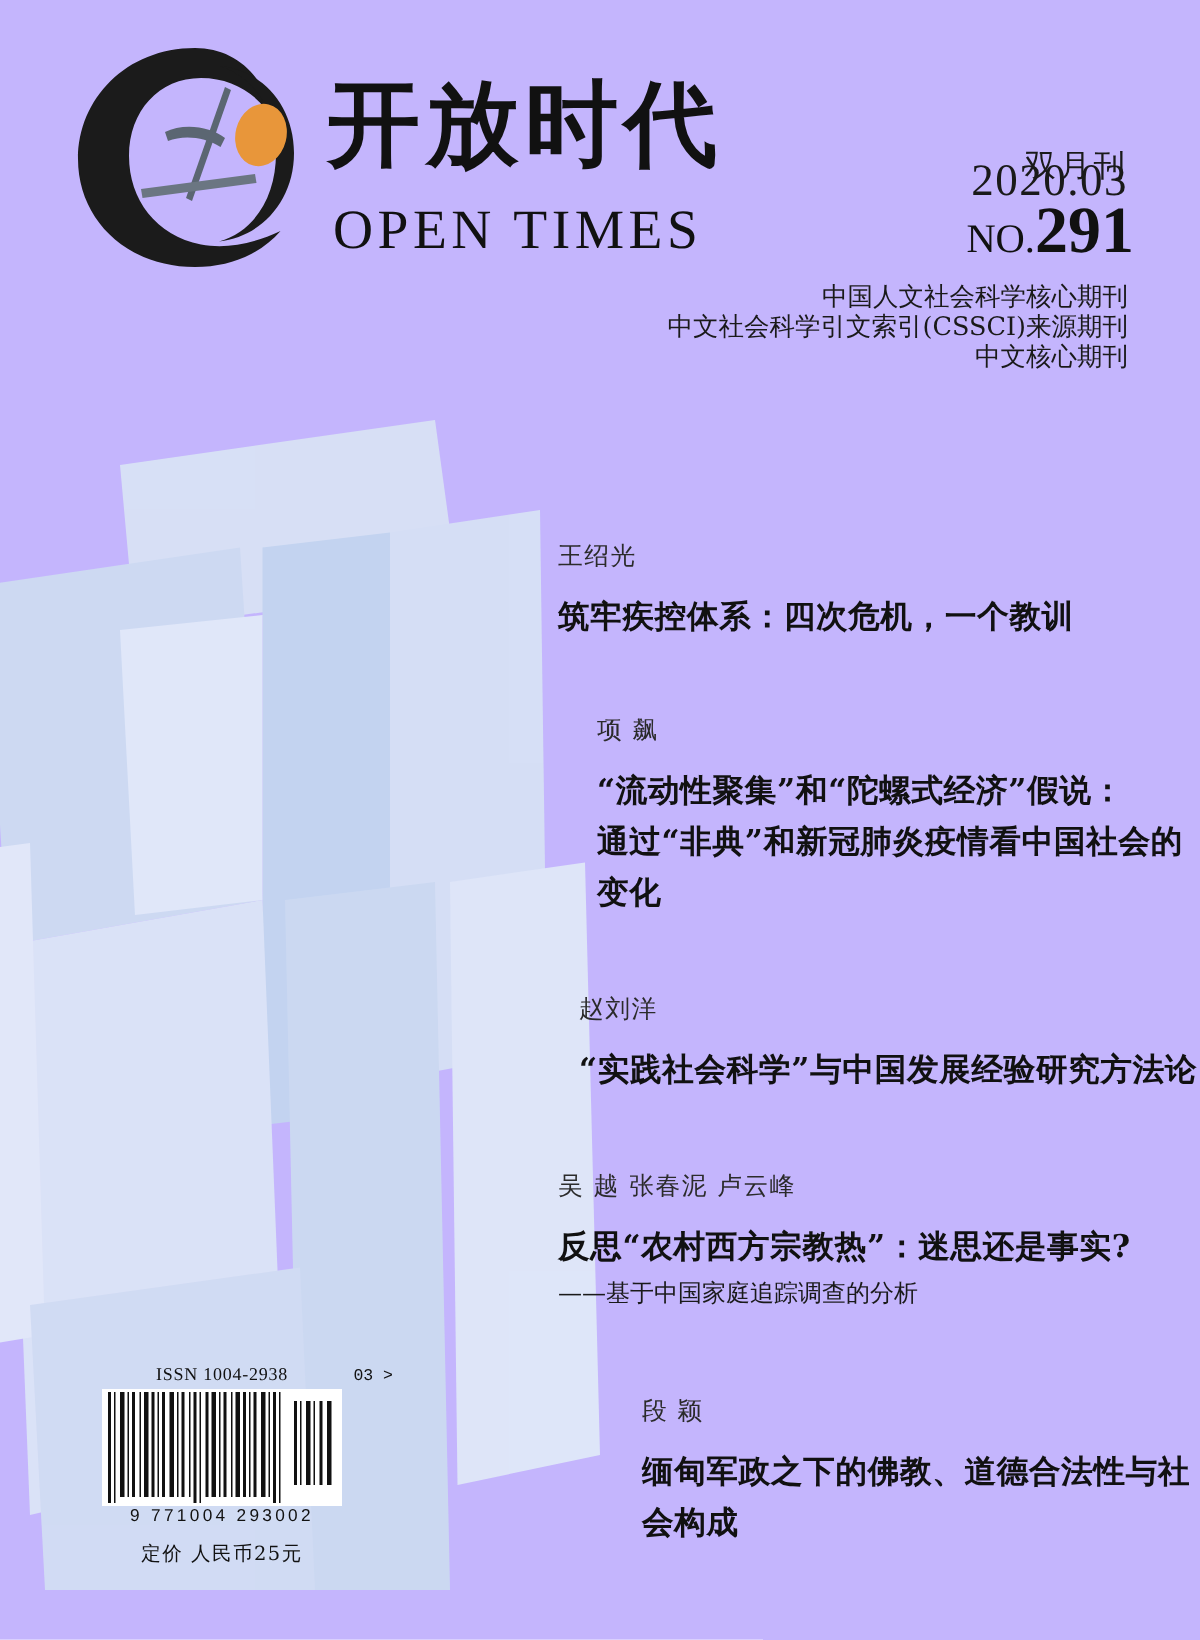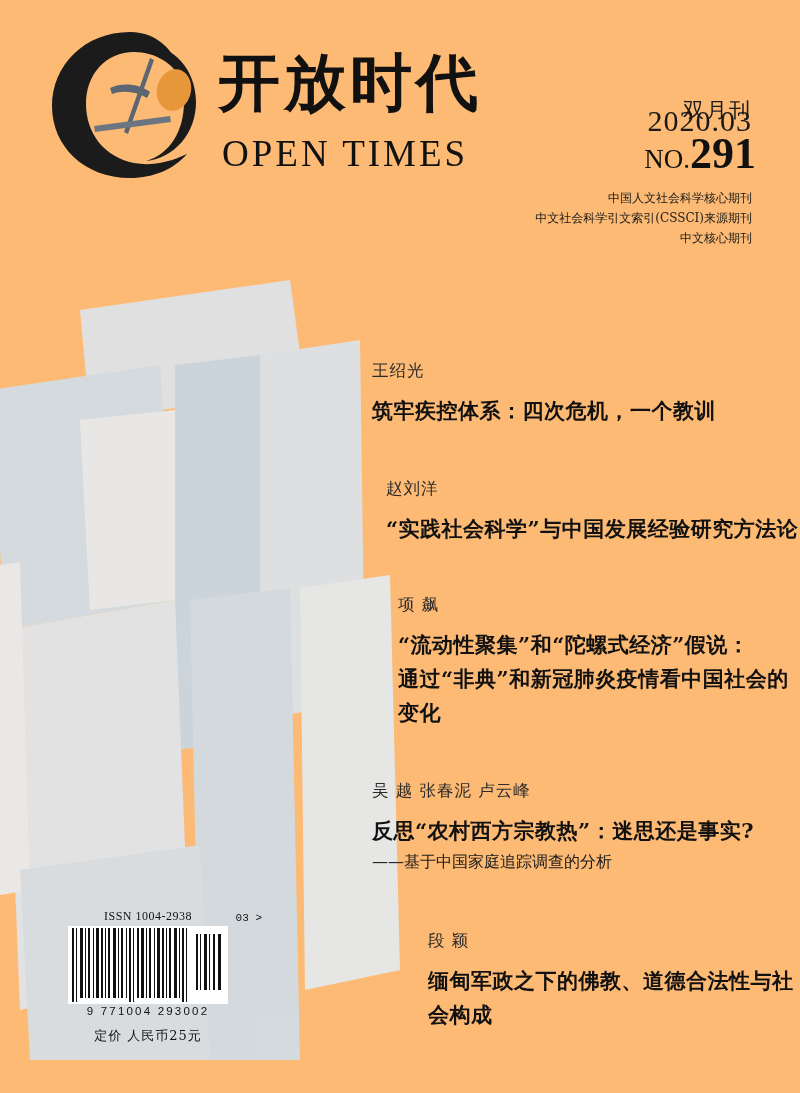--- a/index.html
+++ b/index.html
@@ -7,21 +7,21 @@
     padding: 0;
   }
   body {
     font-family: "Liberation Serif", "DejaVu Serif", serif;
     background: #ffffff;
   }
   #cover {
     position: relative;
     width: 800px;
     height: 1093px;
-    background: #fdba74;
+    background: #c4b5fd;
     overflow: hidden;
   }
 
   
   .bg-watermark {
     position: absolute;
     left: -40px;
     top: 270px;
     width: 520px;
     height: 790px;
@@ -102,21 +102,21 @@
   .issue-no .no-value {
     font-size: 44px;
     font-weight: 700;
     letter-spacing: 0px;
   }
   .index-lines {
     position: absolute;
     right: 48px;
     top: 188px;
     text-align: right;
-    font-size: 12px;
+    font-size: 17px;
     line-height: 20px;
     color: #1a1a1a;
     font-family: "DejaVu Serif", "Liberation Serif", serif;
   }
 
   
   .contents {
     position: absolute;
     left: 0;
     top: 360px;
@@ -258,32 +258,32 @@
 
   <div class="contents">
 
     <div class="entry e1">
       <div class="authors">王绍光</div>
       <div class="entry-title">
         <span class="line1">筑牢疾控体系：四次危机，一个教训</span>
       </div>
     </div>
 
+    <div class="entry e2">
+      <div class="authors">项 飙</div>
+      <div class="entry-title">
+        <span class="line1">“流动性聚集”和“陀螺式经济”假说：</span>
+        <span class="line2">通过“非典”和新冠肺炎疫情看中国社会的变化</span>
+      </div>
+    </div>
+
     <div class="entry e3">
       <div class="authors">赵刘洋</div>
       <div class="entry-title">
         <span class="line1">“实践社会科学”与中国发展经验研究方法论</span>
-      </div>
-    </div>
-
-    <div class="entry e2">
-      <div class="authors">项 飙</div>
-      <div class="entry-title">
-        <span class="line1">“流动性聚集”和“陀螺式经济”假说：</span>
-        <span class="line2">通过“非典”和新冠肺炎疫情看中国社会的变化</span>
       </div>
     </div>
 
     <div class="entry e4">
       <div class="authors">吴 越  张春泥  卢云峰</div>
       <div class="entry-title">
         <span class="line1">反思“农村西方宗教热”：迷思还是事实?</span>
       </div>
       <div class="entry-sub">——基于中国家庭追踪调查的分析</div>
     </div>

